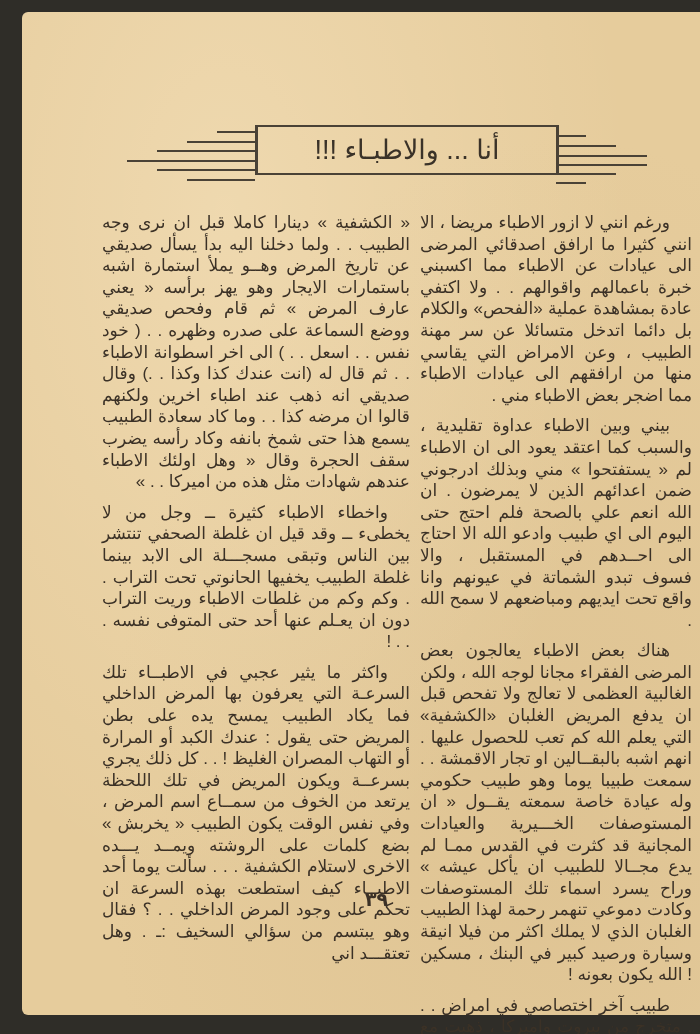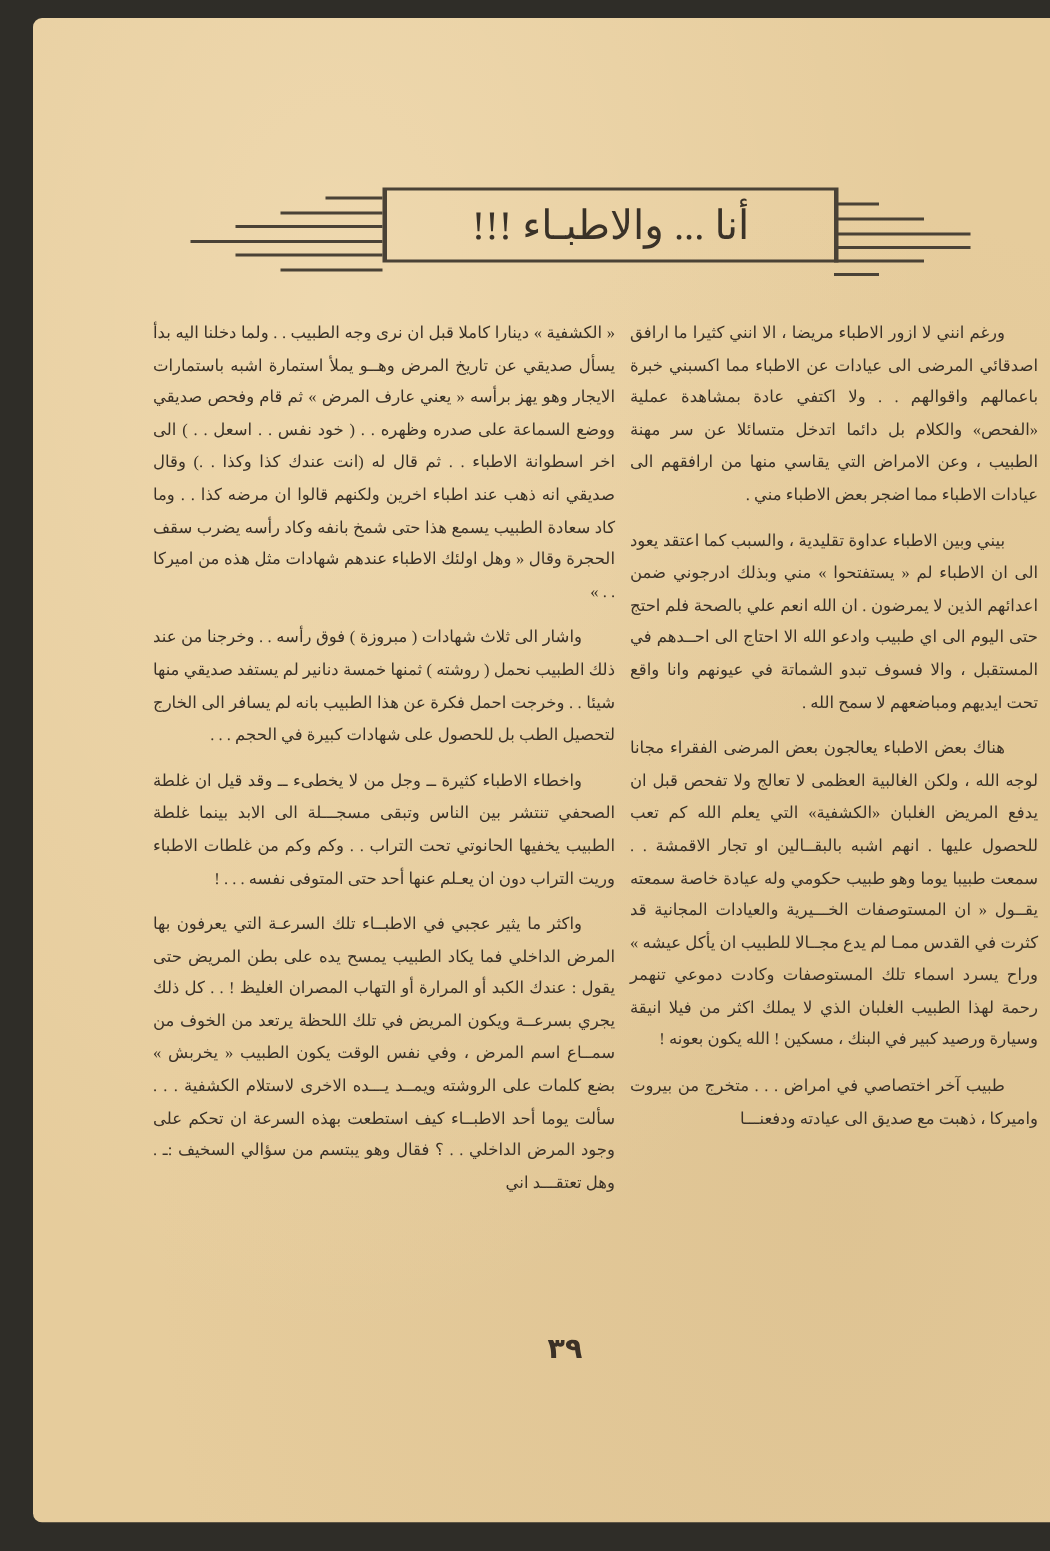--- a/index.html
+++ b/index.html
@@ -21,29 +21,29 @@
     position:absolute; left:105px; top:113px; width:520px; height:60px;
   }
   .title-box {
     position:absolute; left:128px; top:0px; width:298px; height:46px;
     border:2px solid #4a4236;
     border-left-width:3px; border-right-width:3px;
     direction:rtl;
     display:flex; align-items:center; justify-content:center;
   }
   .title-text {
-    font-family:Liberation Serif, serif;
+    font-family:Liberation Sans, sans-serif;
     font-size:27px; color:#3a3228; letter-spacing:1px;
   }
   .lines { position:absolute; top:0; }
   .lines div { position:absolute; height:1.5px; background:#4a4236; }
   .col {
     position:absolute; direction:rtl; text-align:justify;
-    font-family:Liberation Serif, serif;
-    font-size:11px; line-height:21.6px; color:#3b3126;
+    font-family:Liberation Sans, sans-serif;
+    font-size:17px; line-height:21.6px; color:#3b3126;
   }
   .col p { margin:0 0 9px 0; text-indent:22px; }
   .col p.noindent { text-indent:0; }
   .col-right { left:398px; top:200px; width:272px; }
   .col-left  { left:80px;  top:200px; width:308px; }
   .page-number {
     position:absolute; left:343px; top:876px;
     font-family:"DejaVu Sans", sans-serif; font-size:19px; font-weight:bold;
     color:#3b3126; direction:rtl;
   }
@@ -77,19 +77,18 @@
 
   <div class="col col-right">
     <p>ورغم انني لا ازور الاطباء مريضا ، الا انني كثيرا ما ارافق اصدقائي المرضى الى عيادات عن الاطباء مما اكسبني خبرة باعمالهم واقوالهم . . ولا اكتفي عادة بمشاهدة عملية «الفحص» والكلام بل دائما اتدخل متسائلا عن سر مهنة الطبيب ، وعن الامراض التي يقاسي منها من ارافقهم الى عيادات الاطباء مما اضجر بعض الاطباء مني .</p>
     <p>بيني وبين الاطباء عداوة تقليدية ، والسبب كما اعتقد يعود الى ان الاطباء لم « يستفتحوا » مني وبذلك ادرجوني ضمن اعدائهم الذين لا يمرضون . ان الله انعم علي بالصحة فلم احتج حتى اليوم الى اي طبيب وادعو الله الا احتاج الى احــدهم في المستقبل ، والا فسوف تبدو الشماتة في عيونهم وانا واقع تحت ايديهم ومباضعهم لا سمح الله .</p>
     <p>هناك بعض الاطباء يعالجون بعض المرضى الفقراء مجانا لوجه الله ، ولكن الغالبية العظمى لا تعالج ولا تفحص قبل ان يدفع المريض الغلبان «الكشفية» التي يعلم الله كم تعب للحصول عليها . انهم اشبه بالبقــالين او تجار الاقمشة . . سمعت طبيبا يوما وهو طبيب حكومي وله عيادة خاصة سمعته يقــول « ان المستوصفات الخـــيرية والعيادات المجانية قد كثرت في القدس ممـا لم يدع مجــالا للطبيب ان يأكل عيشه » وراح يسرد اسماء تلك المستوصفات وكادت دموعي تنهمر رحمة لهذا الطبيب الغلبان الذي لا يملك اكثر من فيلا انيقة وسيارة ورصيد كبير في البنك ، مسكين ! الله يكون بعونه !</p>
     <p>طبيب آخر اختصاصي في امراض . . . متخرج من بيروت واميركا ، ذهبت مع صديق الى عيادته ودفعنـــا</p>
   </div>
 
   <div class="col col-left">
     <p class="noindent">« الكشفية » دينارا كاملا قبل ان نرى وجه الطبيب . . ولما دخلنا اليه بدأ يسأل صديقي عن تاريخ المرض وهــو يملأ استمارة اشبه باستمارات الايجار وهو يهز برأسه « يعني عارف المرض » ثم قام وفحص صديقي ووضع السماعة على صدره وظهره . . ( خود نفس . . اسعل . . ) الى اخر اسطوانة الاطباء . . ثم قال له (انت عندك كذا وكذا . .) وقال صديقي انه ذهب عند اطباء اخرين ولكنهم قالوا ان مرضه كذا . . وما كاد سعادة الطبيب يسمع هذا حتى شمخ بانفه وكاد رأسه يضرب سقف الحجرة وقال « وهل اولئك الاطباء عندهم شهادات مثل هذه من اميركا . . »</p>
-    <p>واشار الى ثلاث شهادات ( مبروزة ) فوق رأسه . . وخرجنا من عند ذلك الطبيب نحمل ( روشته ) ثمنها خمسة دنانير لم يستفد صديقي منها شيئا . . وخرجت احمل فكرة عن هذا الطبيب بانه لم يسافر الى الخارج لتحصيل الطب بل للحصول على شهادات كبيرة في الحجم . . .</p>
     <p>واخطاء الاطباء كثيرة ــ وجل من لا يخطىء ــ وقد قيل ان غلطة الصحفي تنتشر بين الناس وتبقى مسجـــلة الى الابد بينما غلطة الطبيب يخفيها الحانوتي تحت التراب . . وكم وكم من غلطات الاطباء وريت التراب دون ان يعـلم عنها أحد حتى المتوفى نفسه . . . !</p>
     <p>واكثر ما يثير عجبي في الاطبــاء تلك السرعـة التي يعرفون بها المرض الداخلي فما يكاد الطبيب يمسح يده على بطن المريض حتى يقول : عندك الكبد أو المرارة أو التهاب المصران الغليظ ! . . كل ذلك يجري بسرعــة ويكون المريض في تلك اللحظة يرتعد من الخوف من سمــاع اسم المرض ، وفي نفس الوقت يكون الطبيب « يخربش » بضع كلمات على الروشته ويمــد يـــده الاخرى لاستلام الكشفية . . . سألت يوما أحد الاطبــاء كيف استطعت بهذه السرعة ان تحكم على وجود المرض الداخلي . . ؟ فقال وهو يبتسم من سؤالي السخيف :ـ . وهل تعتقـــد اني</p>
   </div>
 
   <div class="page-number">٣٩</div>
 </div>
 
 </body></html>

